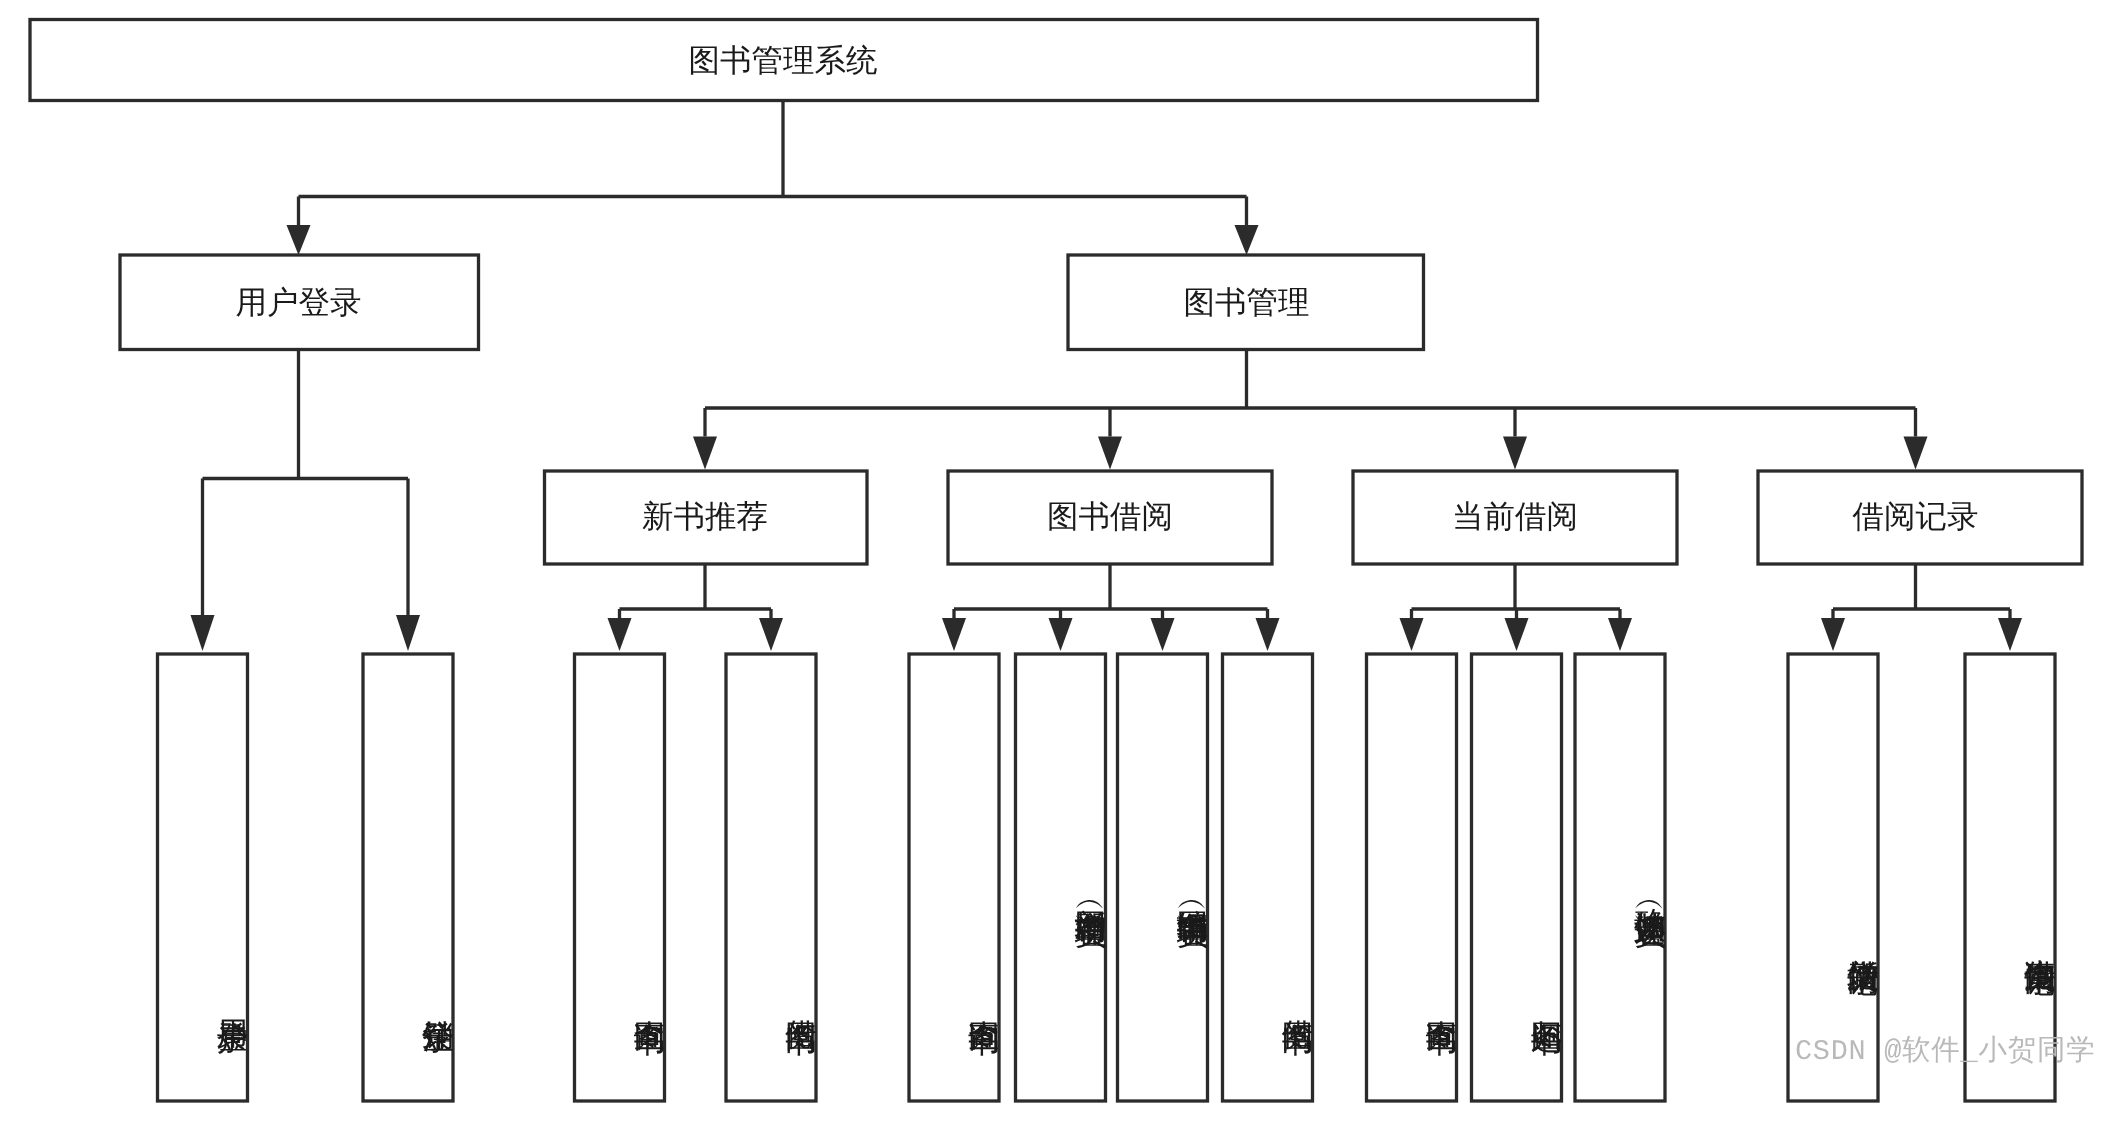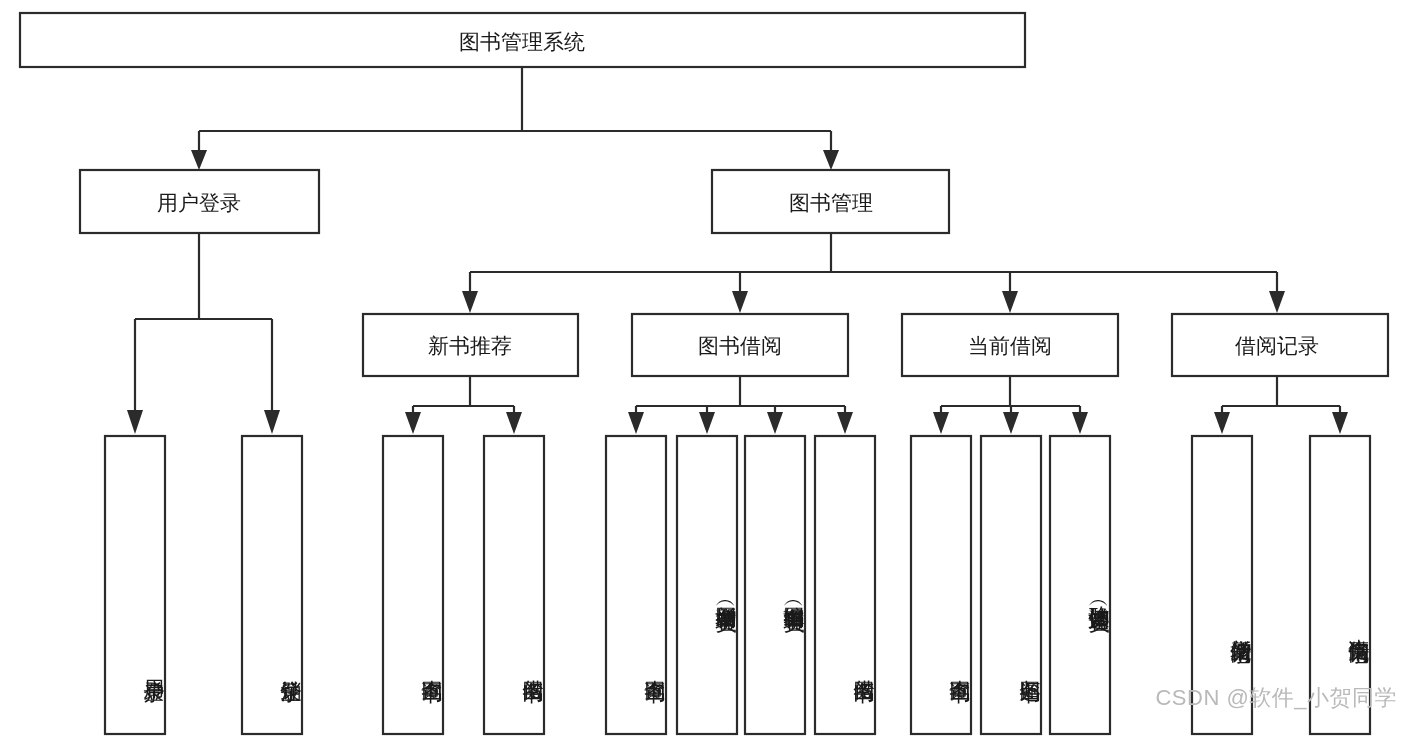--- a/index.html
+++ b/index.html
@@ -62,22 +62,22 @@
     display: flex;
     align-items: flex-start;
     justify-content: center;
     white-space: nowrap;
     pointer-events: none;
   }
   #watermark {
     position: absolute;
     right: 8px;
     bottom: 6px;
-    font-family: Liberation Sans, sans-serif;
-    font-size: 22px;
+    font-family: Liberation Mono, monospace;
+    font-size: 19px;
     color: #b9b9b9;
     letter-spacing: 0.5px;
     user-select: none;
     white-space: nowrap;
   }
 </style>
 </head>
 <body>
 
 <div id="diagram-root">

